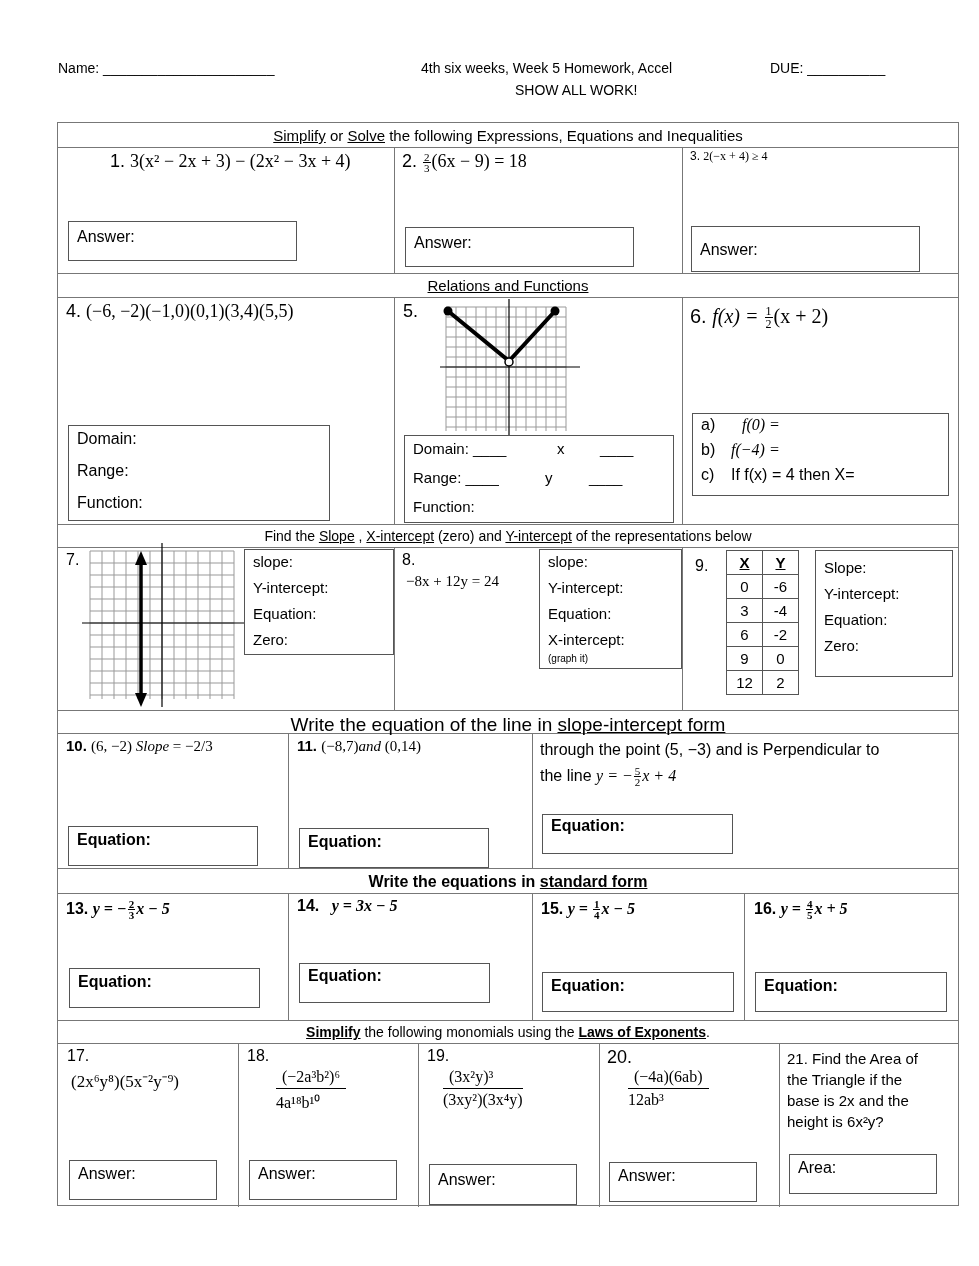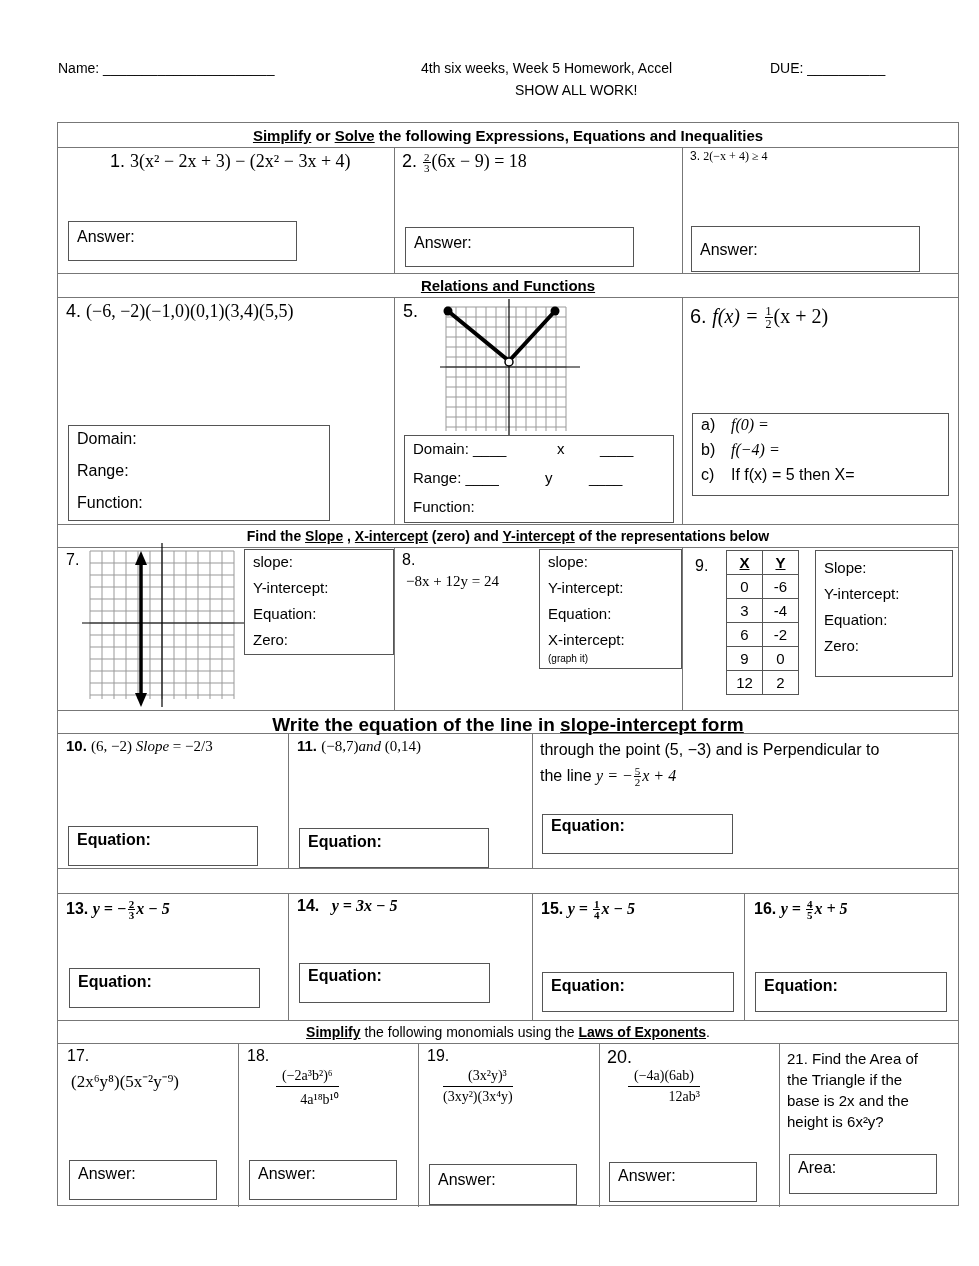--- a/index.html
+++ b/index.html
@@ -4,29 +4,29 @@
 <style>
   * { box-sizing: border-box; margin: 0; padding: 0; }
   body { width: 979px; height: 1266px; background: #fff; font-family: "Liberation Sans", sans-serif; color: #000; position: relative; overflow: hidden; }
   .abs { position: absolute; }
   .hdr { font-size: 14px; }
   .math { font-family: "Liberation Serif", serif; }
   .mi { font-family: "Liberation Serif", serif; font-style: italic; }
   .sheet { position: absolute; left: 57px; top: 122px; width: 902px; height: 1084px; border: 1px solid #777; }
   .hline { position: absolute; left: 0; width: 100%; height: 0; border-top: 1px solid #777; }
   .vline { position: absolute; width: 0; border-left: 1px solid #777; }
-  .sect { position: absolute; left: 0; width: 100%; text-align: center; font-weight: bold; font-size: 15px; }
+  .sect { position: absolute; left: 0; width: 100%; text-align: center; font-weight: normal; font-size: 15px; }
   .u { text-decoration: underline; }
   .box { position: absolute; border: 1px solid #555; background: #fff; font-size: 16px; }
   .box .lbl { position: absolute; left: 8px; }
   .q { position: absolute; font-size: 18px; white-space: nowrap; }
   .frac { display: inline-block; vertical-align: middle; text-align: center; font-size: 11px; line-height: 10px; margin: 0 1px; }
   .frac span { display: block; }
   .frac .num { border-bottom: 1px solid #000; padding: 0 1px; }
-  .bigfrac { display: inline-block; text-align: right; font-size: 14px; }
+  .bigfrac { display: inline-block; text-align: left; font-size: 16px; }
   .bigfrac .num { border-bottom: 1px solid #000; padding: 0 6px 2px; display:block; }
   .bigfrac .den { display:block; padding-top: 2px; }
   table.xy { border-collapse: collapse; font-size: 15px; }
   table.xy td { border: 1px solid #555; width: 36px; height: 24px; text-align: center; }
 </style>
 </head>
 <body>
 
 <div class="abs hdr" style="left:58px;top:60px;">Name: ______________________</div>
 <div class="abs hdr" style="left:421px;top:60px;">4th six weeks, Week 5 Homework, Accel</div>
@@ -149,25 +149,25 @@
     <span class="abs" style="left:184px;top:33px">____</span>
     <span class="lbl" style="top:62px">Function:</span>
   </div>
 
   <div class="q" style="left:632px;top:182px;font-size:20px;">
     <span>6.</span>
     <span class="mi">f(x) = </span><span class="frac math" style="font-size:12px;line-height:12px"><span class="num">1</span><span>2</span></span><span class="math">(x + 2)</span>
   </div>
   <div class="box" style="left:634px;top:290px;width:257px;height:83px;">
     <span class="lbl" style="top:2px">a)</span>
-      <span class="abs mi" style="left:38px;top:2px">f(0) =</span>
+      <span class="abs mi" style="left:49px;top:2px">f(0) =</span>
     <span class="lbl" style="top:27px">b)</span>
       <span class="abs mi" style="left:38px;top:27px">f(−4) =</span>
     <span class="lbl" style="top:52px">c)</span>
-      <span class="abs" style="left:38px;top:52px">If f(x) =  5  then X=</span>
+      <span class="abs" style="left:38px;top:52px">If f(x) =  4  then X=</span>
   </div>
 
   <div class="sect" style="top:405px;font-size:14px;">
     <span>Find the </span><span class="u">Slope</span><span> , </span><span class="u">X-intercept</span><span> (zero) and </span><span class="u">Y-intercept</span><span> of the representations below</span>
   </div>
 
   <div class="q" style="left:8px;top:428px;font-size:16px;">7.</div>
   <svg class="abs" style="left:22px;top:418px;" width="166" height="168">
     <g stroke="#999" stroke-width="1">
       <line x1="10" y1="10" x2="10" y2="158"></line>
@@ -277,20 +277,23 @@
     </div>
 
   <div class="abs" style="left:482px;top:614px;font-size:16px;line-height:26px;white-space:nowrap;">
     <div>through the point  (5, −3)  and is Perpendicular to</div>
     <div><span>the line </span> <span class="mi">y = −</span><span class="frac math"><span class="num">5</span><span>2</span></span><span class="mi">x + 4</span></div>
   </div>
   <div class="box" style="left:484px;top:691px;width:191px;height:40px;font-weight:bold;">
       <span class="lbl" style="top:2px">Equation:</span>
     </div>
 
+  <div class="sect" style="top:750px;font-size:16px;font-weight:bold;">
+    <span>Write the equations in </span><span class="u">standard form</span>
+  </div>
 
   <div class="q" style="left:8px;top:776px;font-size:16px;font-weight:bold;">
     <span>13.</span>
     <span class="mi">y = −</span><span class="frac math"><span class="num">2</span><span>3</span></span><span class="mi">x − 5</span>
   </div>
   <div class="box" style="left:11px;top:845px;width:191px;height:40px;font-weight:bold;">
       <span class="lbl" style="top:4px">Equation:</span>
     </div>
 
   <div class="q" style="left:239px;top:774px;font-size:16px;font-weight:bold;">

